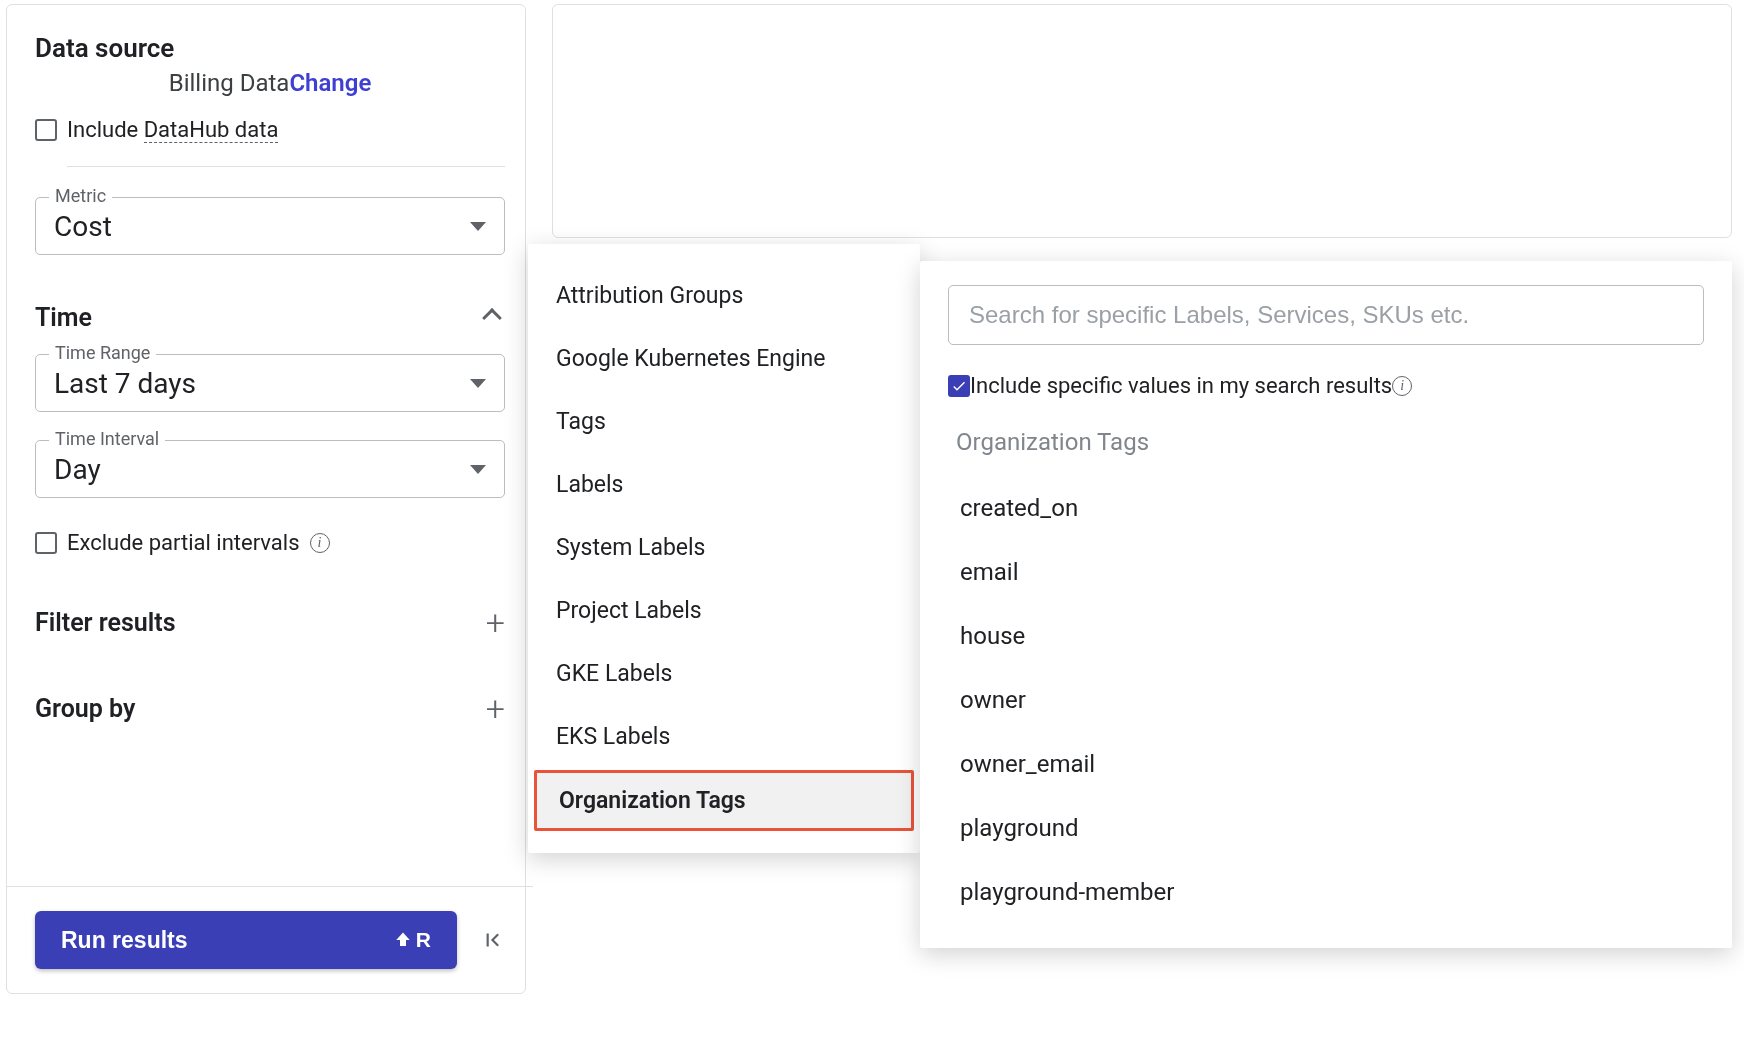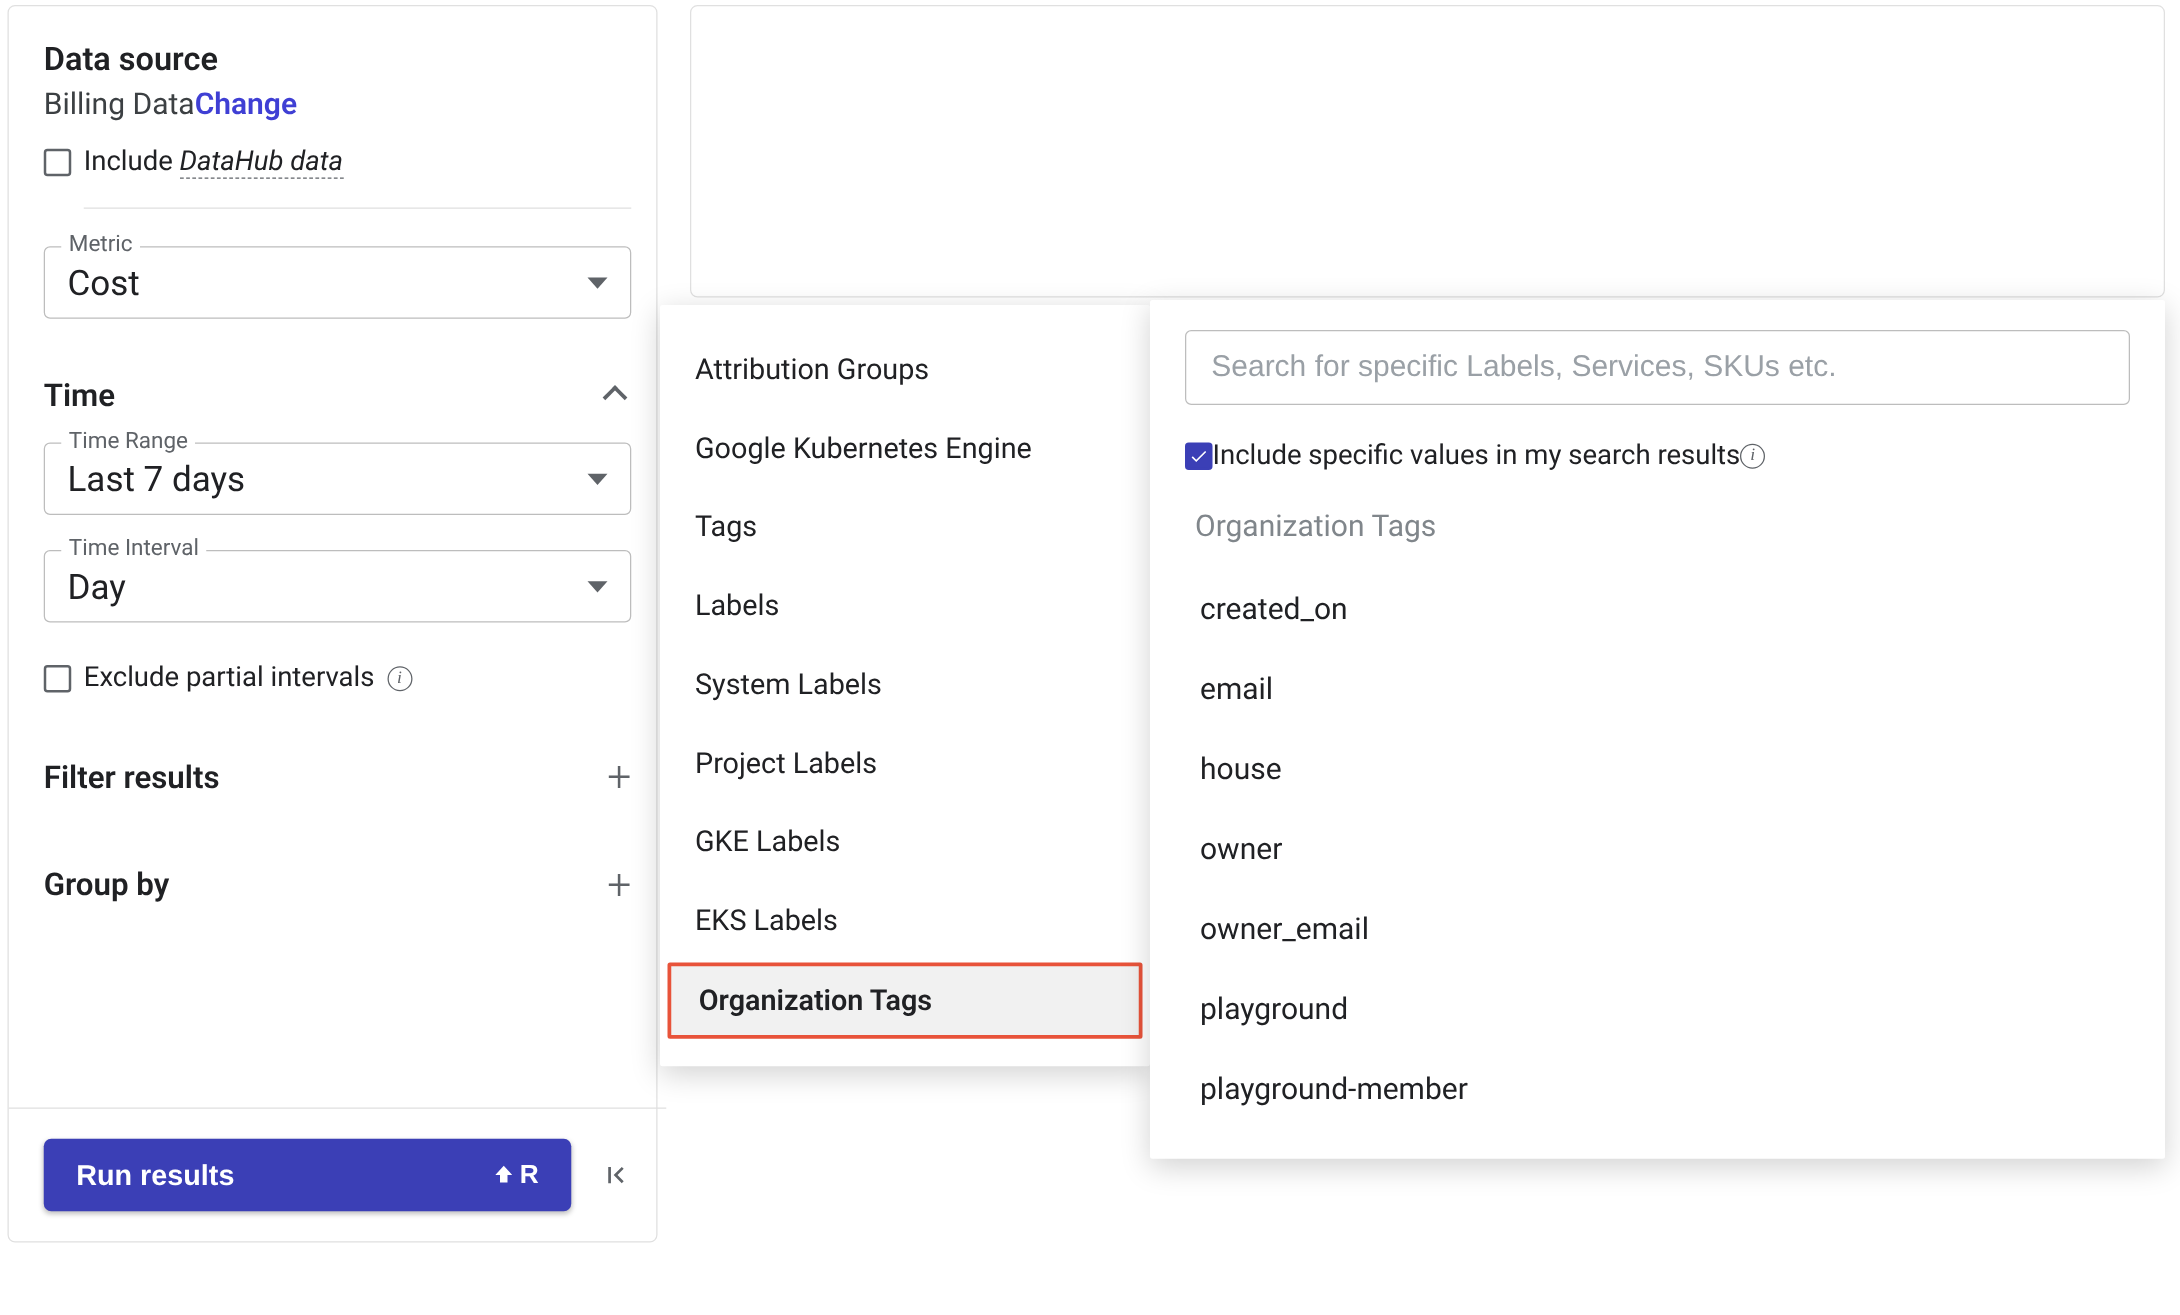--- a/index.html
+++ b/index.html
@@ -29,21 +29,21 @@
     height: 990px;
     position: relative;
   }
   .section-title {
     font-size: 26px;
     font-weight: 600;
     margin: 0 0 6px 0;
   }
   .ds-row {
     display: flex;
-    justify-content: flex-start;
+    justify-content: center;
     align-items: center;
   }
   .ds-value {
     font-size: 24px;
     color: #3c4043;
   }
   .change-link {
     font-size: 24px;
     font-weight: 600;
     color: #3f3fd4;
@@ -66,21 +66,20 @@
     flex-shrink: 0;
   }
   .cbox.checked {
     background: #3b3fb6;
     border-color: #3b3fb6;
   }
   .cbox.checked svg { display: block; }
   .cbox svg { display: none; }
   .dotted-underline {
     border-bottom: 1.5px dashed #5f6368;
-    font-style: italic;
   }
   .hr {
     height: 1px;
     background: #e0e0e0;
     margin: 24px 0 30px 32px;
   }
   
   .field {
     position: relative;
     margin-bottom: 28px;
@@ -225,21 +224,21 @@
     font-weight: 600;
     border: 3px solid #e8533a;
     margin: 2px 6px;
     padding: 14px 22px;
     border-radius: 2px;
   }
   
   .results-col {
     position: absolute;
     left: 920px;
-    top: 240px;
+    top: 261px;
     right: 12px;
     background: #fff;
     box-shadow: 0 6px 24px rgba(0,0,0,.18);
     border-radius: 2px;
     padding: 24px 28px;
     z-index: 5;
   }
   .search-box {
     width: 100%;
     height: 60px;

